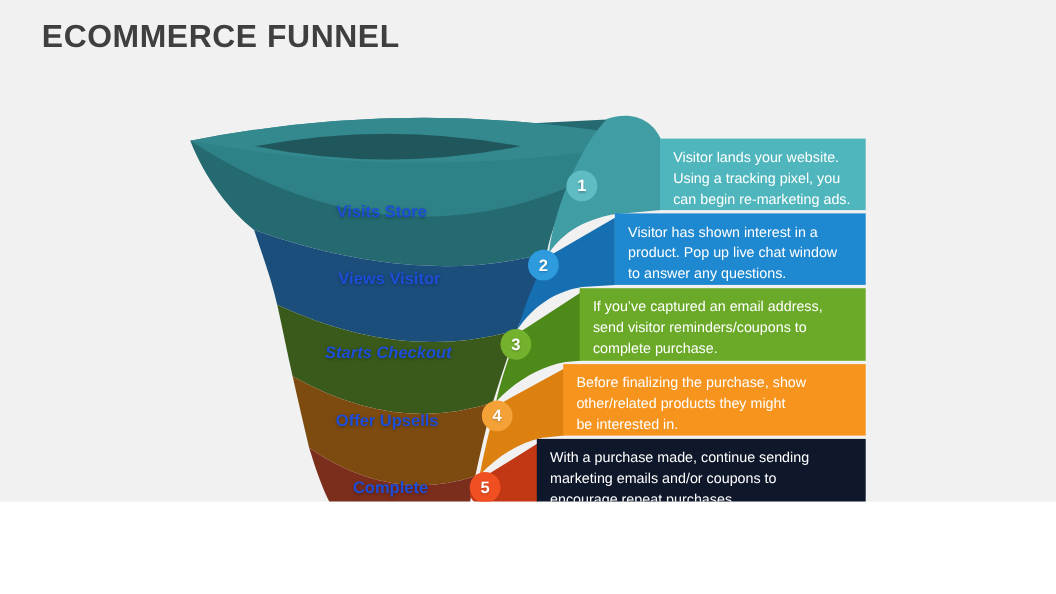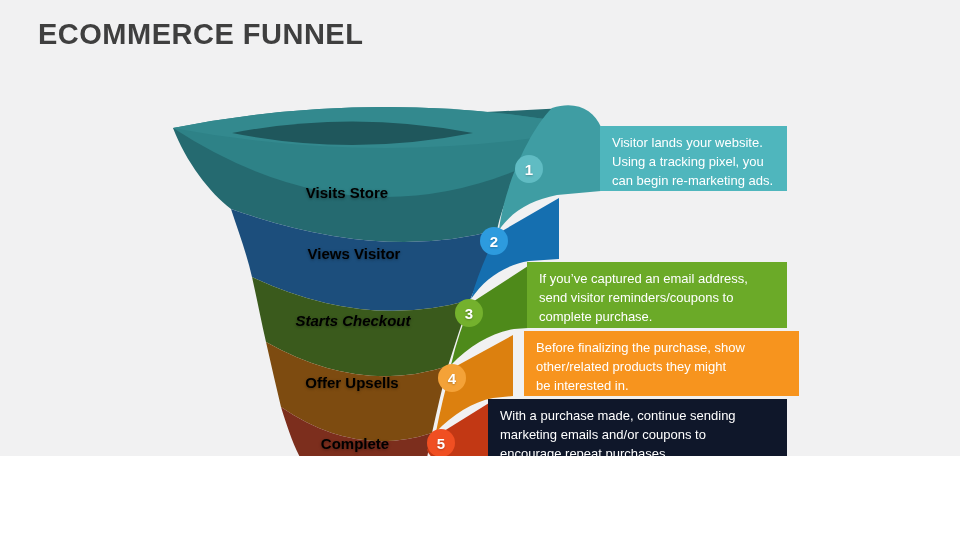--- a/index.html
+++ b/index.html
@@ -1,37 +1,37 @@
 <!DOCTYPE html>
 <html><head>
 <meta charset="utf-8">
 <style>
   html,body{margin:0;padding:0;}
   body{font-family:"Liberation Sans", sans-serif;}
   .stage{position:relative;width:960px;height:456px;background:#F1F1F2;overflow:hidden;}
   .slide-title{position:absolute;left:38px;top:18px;font-size:29px;font-weight:bold;color:#3F3F3F;letter-spacing:.5px;}
   .funnel-svg{position:absolute;left:0;top:0;width:960px;height:540px;}
-  .level-label{position:absolute;color:#000000;font-weight:bold;font-size:15px;line-height:19px;text-align:center;white-space:pre-line;text-shadow:0 1px 3px rgba(0,0,0,.35);}
+  .level-label{position:absolute;color:#1d4ed8;font-weight:bold;font-size:15px;line-height:19px;text-align:center;white-space:pre-line;text-shadow:0 1px 3px rgba(0,0,0,.35);}
   .badge{position:absolute;width:28px;height:28px;border-radius:50%;color:#fff;font-weight:bold;font-size:15px;display:flex;align-items:center;justify-content:center;text-shadow:0 1px 2px rgba(0,0,0,.25);}
   .desc-box{position:absolute;color:#fff;font-size:13px;line-height:19px;white-space:pre-line;padding:7px 8px 0 12px;box-sizing:border-box;}
   
   .lbl-1{left:267px;top:183px;width:160px;}
   .lbl-2{left:274px;top:244px;width:160px;}
   .lbl-3{left:263px;top:311px;width:180px;font-style:italic;}
   .lbl-4{left:272px;top:373px;width:160px;}
   .lbl-5{left:275px;top:434px;width:160px;}
   .bdg-1{left:515px;top:155px;}
   .bdg-2{left:480px;top:227px;}
   .bdg-3{left:455px;top:299px;}
   .bdg-4{left:438px;top:364px;}
   .bdg-5{left:427px;top:429px;}
   .box-1{left:600px;top:126px;width:187px;height:65px;}
   .box-2{left:559px;top:194px;width:228px;height:65px;}
   .box-3{left:527px;top:262px;width:260px;height:66px;}
-  .box-4{left:512px;top:331px;width:275px;height:65px;margin-left:12px;}
+  .box-4{left:512px;top:331px;width:275px;height:65px;}
   .box-5{left:488px;top:399px;width:299px;height:63px;}
 </style>
 </head>
 <body>
 
 <div class="stage" style="background-color: rgb(241, 241, 242);">
 
   <div class="slide-title" style="color: rgb(63, 63, 63);">ECOMMERCE FUNNEL</div>
 
   <svg class="funnel-svg" viewBox="0 0 960 540" xmlns="http://www.w3.org/2000/svg">
@@ -62,20 +62,23 @@
 
   <div class="badge bdg-1" style="background-color: rgb(96, 188, 195);">1</div>
   <div class="badge bdg-2" style="background-color: rgb(45, 155, 222);">2</div>
   <div class="badge bdg-3" style="background-color: rgb(116, 177, 45);">3</div>
   <div class="badge bdg-4" style="background-color: rgb(244, 162, 56);">4</div>
   <div class="badge bdg-5" style="background-color: rgb(240, 79, 34);">5</div>
 
   <div class="desc-box box-1" style="background-color: rgb(79, 182, 189);">Visitor lands your website.
 Using a tracking pixel, you
 can begin re-marketing ads.</div>
+  <div class="desc-box box-2" style="background-color: rgb(30, 136, 208);">Visitor has shown interest in a
+product. Pop up live chat window
+to answer any questions.</div>
   <div class="desc-box box-3" style="background-color: rgb(107, 170, 40);">If you’ve captured an email address,
 send visitor reminders/coupons to
 complete purchase.</div>
   <div class="desc-box box-4" style="background-color: rgb(247, 148, 30);">Before finalizing the purchase, show
 other/related products they might
 be interested in.</div>
   <div class="desc-box box-5" style="background-color: #0f172a;">With a purchase made, continue sending
 marketing emails and/or coupons to
 encourage repeat purchases.</div>
 

